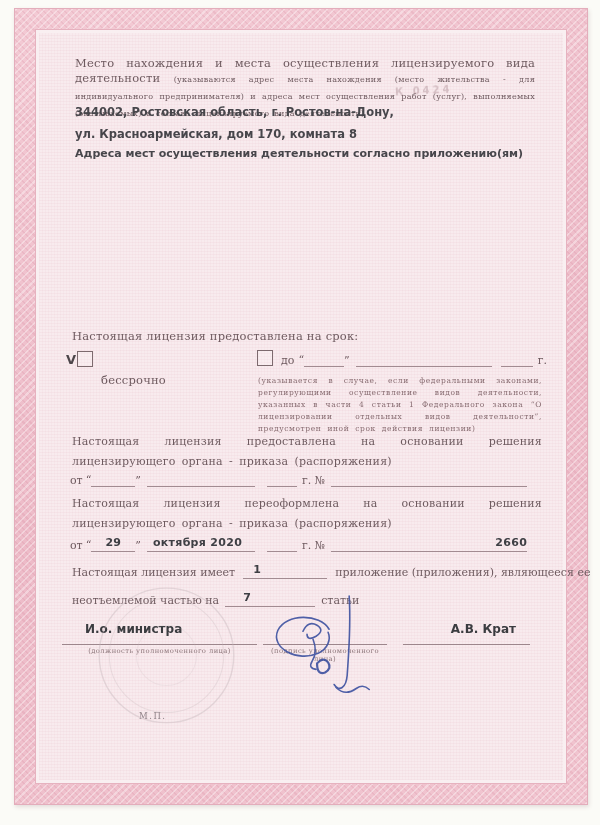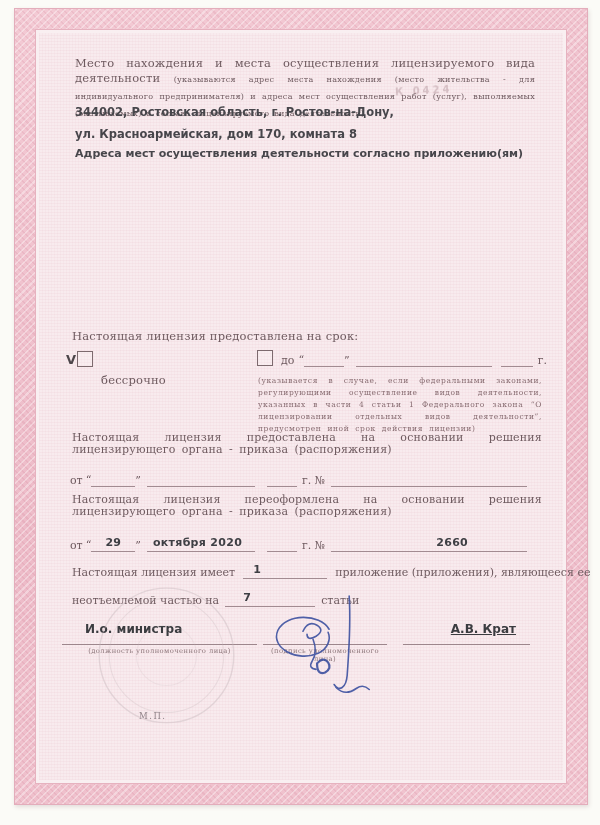--- a/index.html
+++ b/index.html
@@ -35,21 +35,21 @@
     font-size:10px;letter-spacing:3px;color:rgba(158,124,132,.38);
     transform:rotate(-3deg);filter:blur(.3px);
   }
   .addr{left:36px;width:450px;text-align:left;
     font-family:"DejaVu Sans",sans-serif;font-weight:bold;color:#47464b;}
   .addr-1{top:72px;font-size:11.5px;}
   .addr-2{top:94px;font-size:11.5px;}
   .addr-3{top:114px;font-size:11px;}
   .label{font-size:11.5px;color:#6e5a5f;letter-spacing:.2px;}
   .para{
-    font-size:11px;line-height:12px;text-align:justify;word-spacing:2.5px;
+    font-size:11px;line-height:20px;text-align:justify;word-spacing:2.5px;
     letter-spacing:.2px;color:#6e5a5f;width:470px;left:33px;
   }
   .smallnote{
     font-size:7.5px;line-height:12px;text-align:justify;letter-spacing:.6px;
     word-spacing:3px;color:#876b70;width:284px;left:219px;top:342px;
   }
   
   .cbx{display:inline-block;width:14px;height:14px;border:1.2px solid #7d6a6e;
     background:rgba(255,255,255,.15);vertical-align:middle;}
   .vmark{font-family:"DejaVu Sans",sans-serif;font-weight:bold;font-size:13px;color:#4c4549;}
@@ -121,36 +121,36 @@
 
     <div class="abs para" style="top:461px;">Настоящая лицензия переоформлена на основании решения лицензирующего органа - приказа (распоряжения)</div>
     <div class="abs frow" style="left:31px;top:501px;">
       <span>от</span>
       <span class="q" style="margin-left:3px;">“</span>
       <span class="ul" style="width:44px;"><i class="val" style="font-style:normal;">29</i></span>
       <span class="q">”</span>
       <span class="ul" style="width:108px;margin-left:6px;text-align:left;"><i class="val" style="font-style:normal;padding-left:6px;">октября 2020</i></span>
       <span class="ul" style="width:30px;margin-left:12px;"></span>
       <span style="margin-left:5px;">г. №</span>
-      <span class="ul" style="width:196px;margin-left:6px;text-align:center;"><i class="val" style="font-style:normal;padding-left:46px;">2660</i></span>
+      <span class="ul" style="width:196px;margin-left:6px;text-align:right;"><i class="val" style="font-style:normal;padding-left:46px;">2660</i></span>
     </div>
 
     <div class="abs frow" style="left:33px;top:528px;">
       <span>Настоящая лицензия имеет</span>
       <span class="ul" style="width:84px;margin:0 8px;text-align:left;"><i class="val" style="font-style:normal;padding-left:10px;">1</i></span>
       <span>приложение (приложения), являющееся ее</span>
     </div>
     <div class="abs frow" style="left:33px;top:556px;justify-content:space-between;">
       <span>неотъемлемой частью на</span>
       <span class="ul" style="width:90px;margin:0 6px;text-align:left;"><i class="val" style="font-style:normal;padding-left:18px;">7</i></span>
       <span>статьи</span>
     </div>
 
     <div class="abs sig-name" style="left:46px;top:589px;">И.о. министра</div>
-    <div class="abs sig-name" style="left:364px;top:589px;width:127px;text-align:right;padding-right:14px;box-sizing:border-box;text-decoration:underline;">А.В. Крат</div>
+    <div class="abs sig-name" style="left:364px;top:589px;width:127px;text-align:right;padding-right:14px;box-sizing:border-box;">А.В. Крат</div>
 
     <div class="abs" style="left:23px;top:611px;width:195px;">
       <div class="sig-rule"></div>
       <div class="sig-cap">(должность уполномоченного лица)</div>
     </div>
     <div class="abs" style="left:224px;top:611px;width:124px;">
       <div class="sig-rule"></div>
       <div class="sig-cap">(подпись уполномоченного лица)</div>
     </div>
     <div class="abs" style="left:364px;top:611px;width:127px;">

